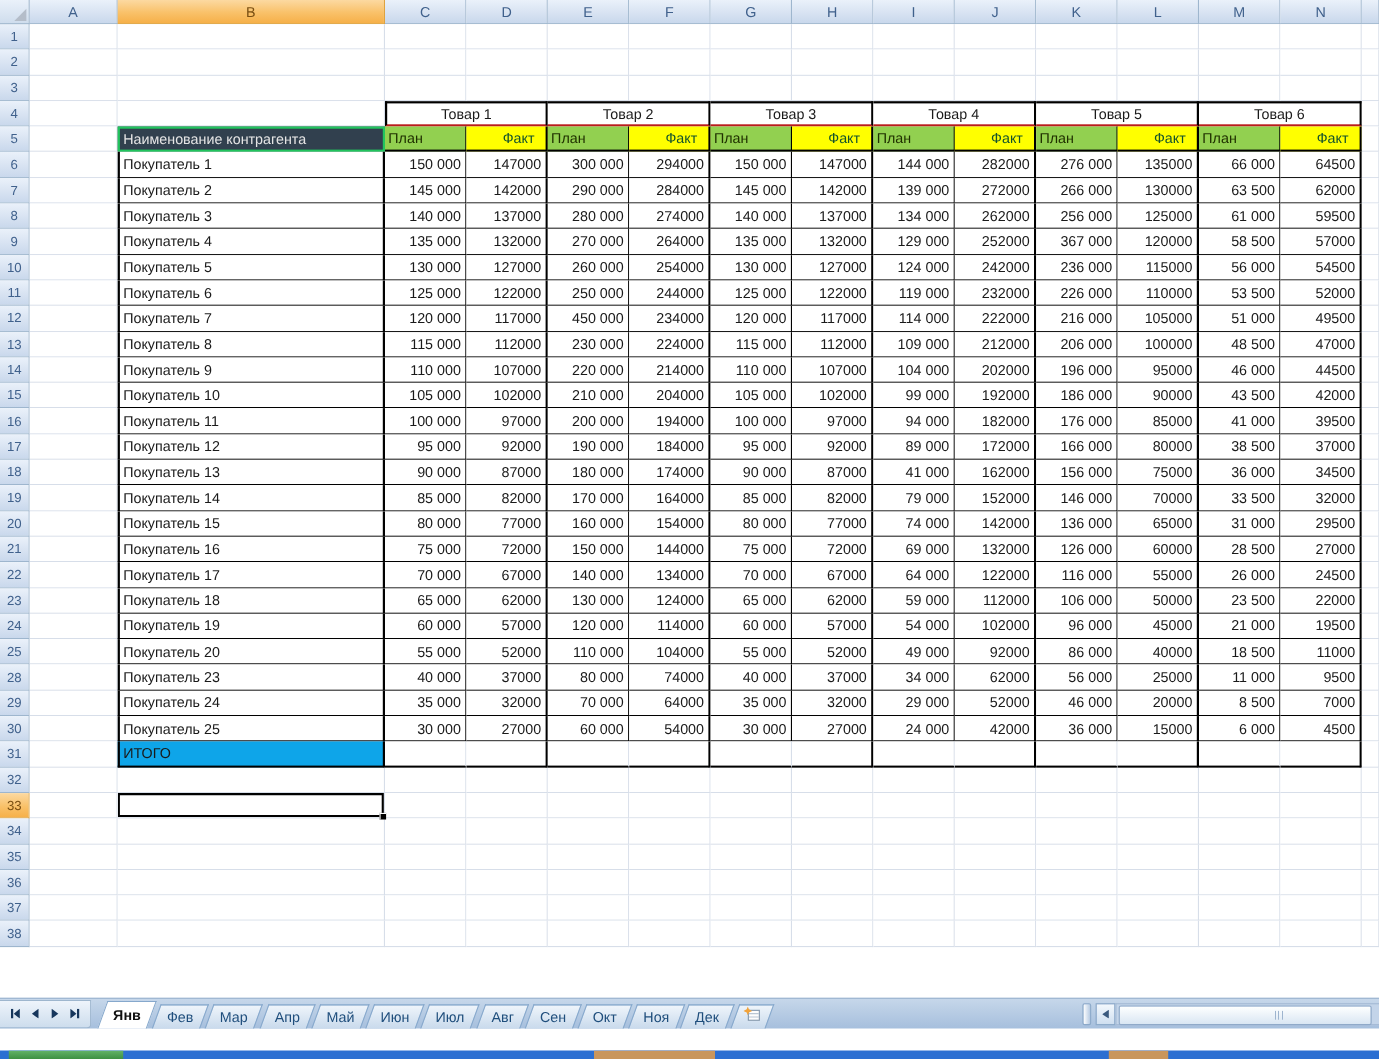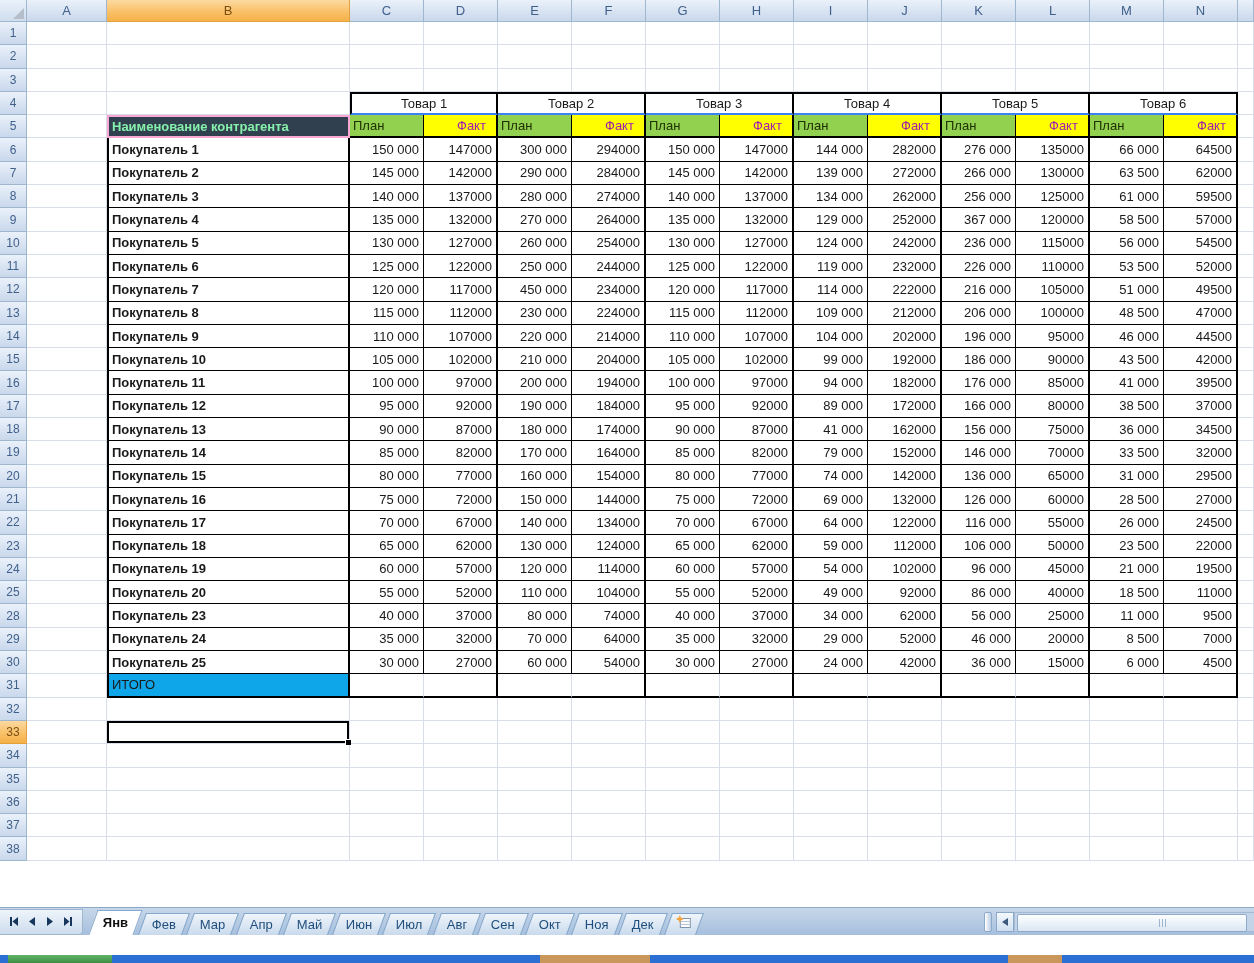--- a/index.html
+++ b/index.html
@@ -16,28 +16,28 @@
           border-right:1px solid #9eb6ce;border-bottom:1px solid #9eb6ce;text-align:center;}
   .rh{font-size:12px;}
   .ch.sel,.rh.sel{background:linear-gradient(#fcd9a1,#f9c169 55%,#f6b049);color:#7a4f12;
           border-right:1px solid #dfa23e;border-bottom:1px solid #dfa23e;}
   .corner{background:linear-gradient(#eaf1fa,#cfdded);border-right:1px solid #9eb6ce;
           border-bottom:1px solid #9eb6ce;position:relative;}
   .corner i{position:absolute;right:2px;bottom:2px;width:0;height:0;display:block;
           border-left:11px solid transparent;border-bottom:11px solid #b4bdc9;}
   td.plain{background:#fff;border-right:1px solid #d7dee9;border-bottom:1px solid #d7dee9;}
 
-  .row-label{background:#fff;border-left:2px solid #000;border-right:2px solid #000;border-bottom:1px solid #000;font-weight:bold;}
-  .name-head{background:#31404e;color:#86efac;font-weight:bold;
-             border:2px solid #f9a8d4;border-top-width:2px;}
+  .row-label{background:#fff;border-left:2px solid #000;border-right:2px solid #000;border-bottom:1px solid #000;}
+  .name-head{background:#31404e;color:#e5e5e5;font-weight:normal;
+             border:2px solid #22c55e;border-top-width:2px;}
   .product-head{background:#fff;text-align:center;border-top:2px solid #000;
-                border-bottom:2px solid #3b82f6;border-right:2px solid #000;}
+                border-bottom:2px solid #b91c1c;border-right:2px solid #000;}
   .product-head.first{border-left:2px solid #000;}
   .plan-head{background:#92d050;color:#203000;border-right:1px solid #000;border-bottom:2px solid #000;}
-  .fact-head{background:#ffff00;color:#a21caf;border-right:2px solid #000;border-bottom:2px solid #000;padding-left:33px;}
+  .fact-head{background:#ffff00;color:#14532d;border-right:2px solid #000;border-bottom:2px solid #000;padding-left:33px;}
   .val{background:#fff;text-align:right;padding-right:4px;border-bottom:1px solid #000;}
   .plan-val{border-right:1px solid #000;}
   .fact-val{border-right:2px solid #000;}
   .total-label{background:#0ea5e9;border-left:2px solid #000;border-right:2px solid #000;border-bottom:2px solid #000;}
   .total-plan{background:#fff;border-right:1px solid #d7dee9;border-bottom:2px solid #000;}
   .total-fact{background:#fff;border-right:2px solid #000;border-bottom:2px solid #000;}
 
   .selcell{box-shadow:inset 0 0 0 2px #000;position:relative;overflow:visible !important;z-index:3;}
   .handle{position:absolute;right:-2px;bottom:-2px;width:5px;height:5px;background:#000;
           border-left:1px solid #fff;border-top:1px solid #fff;}

